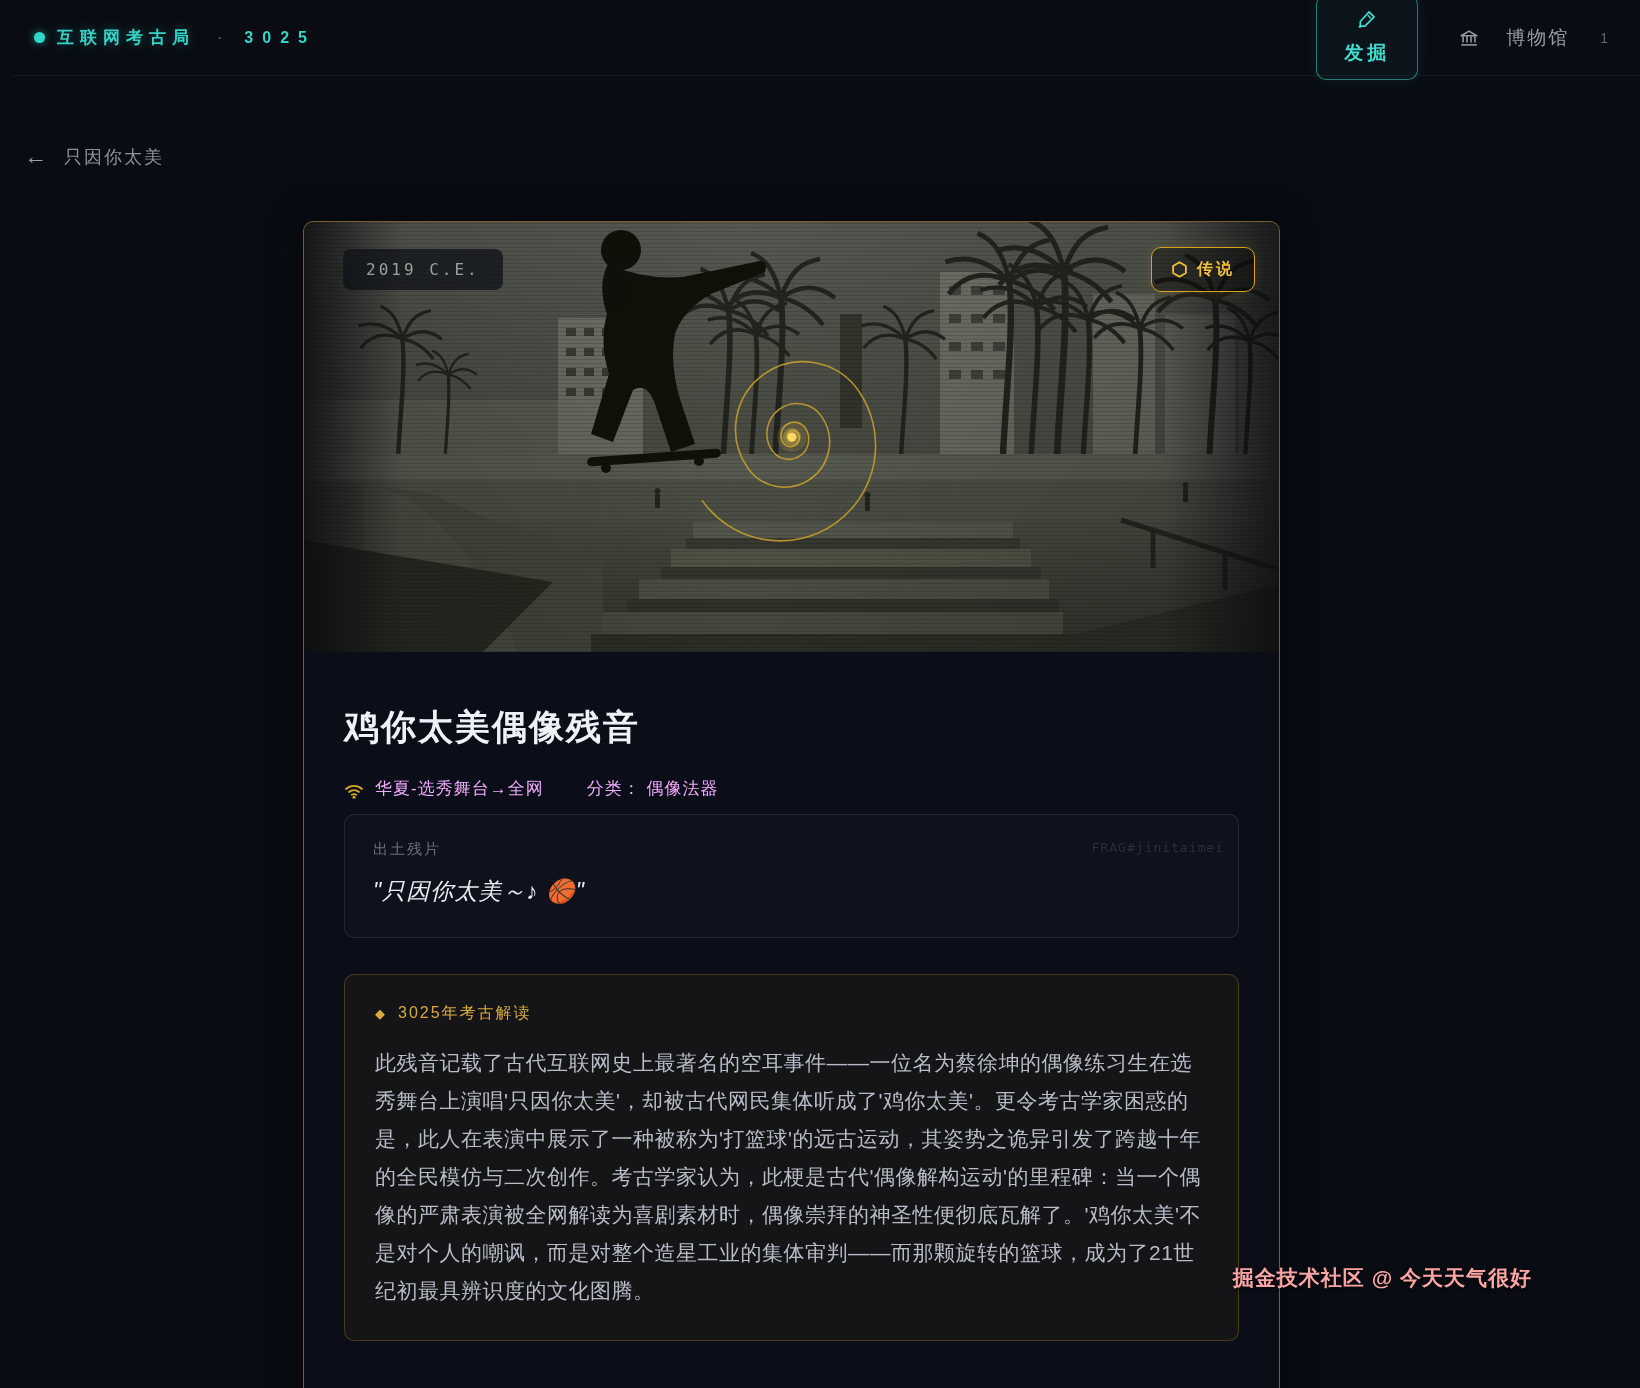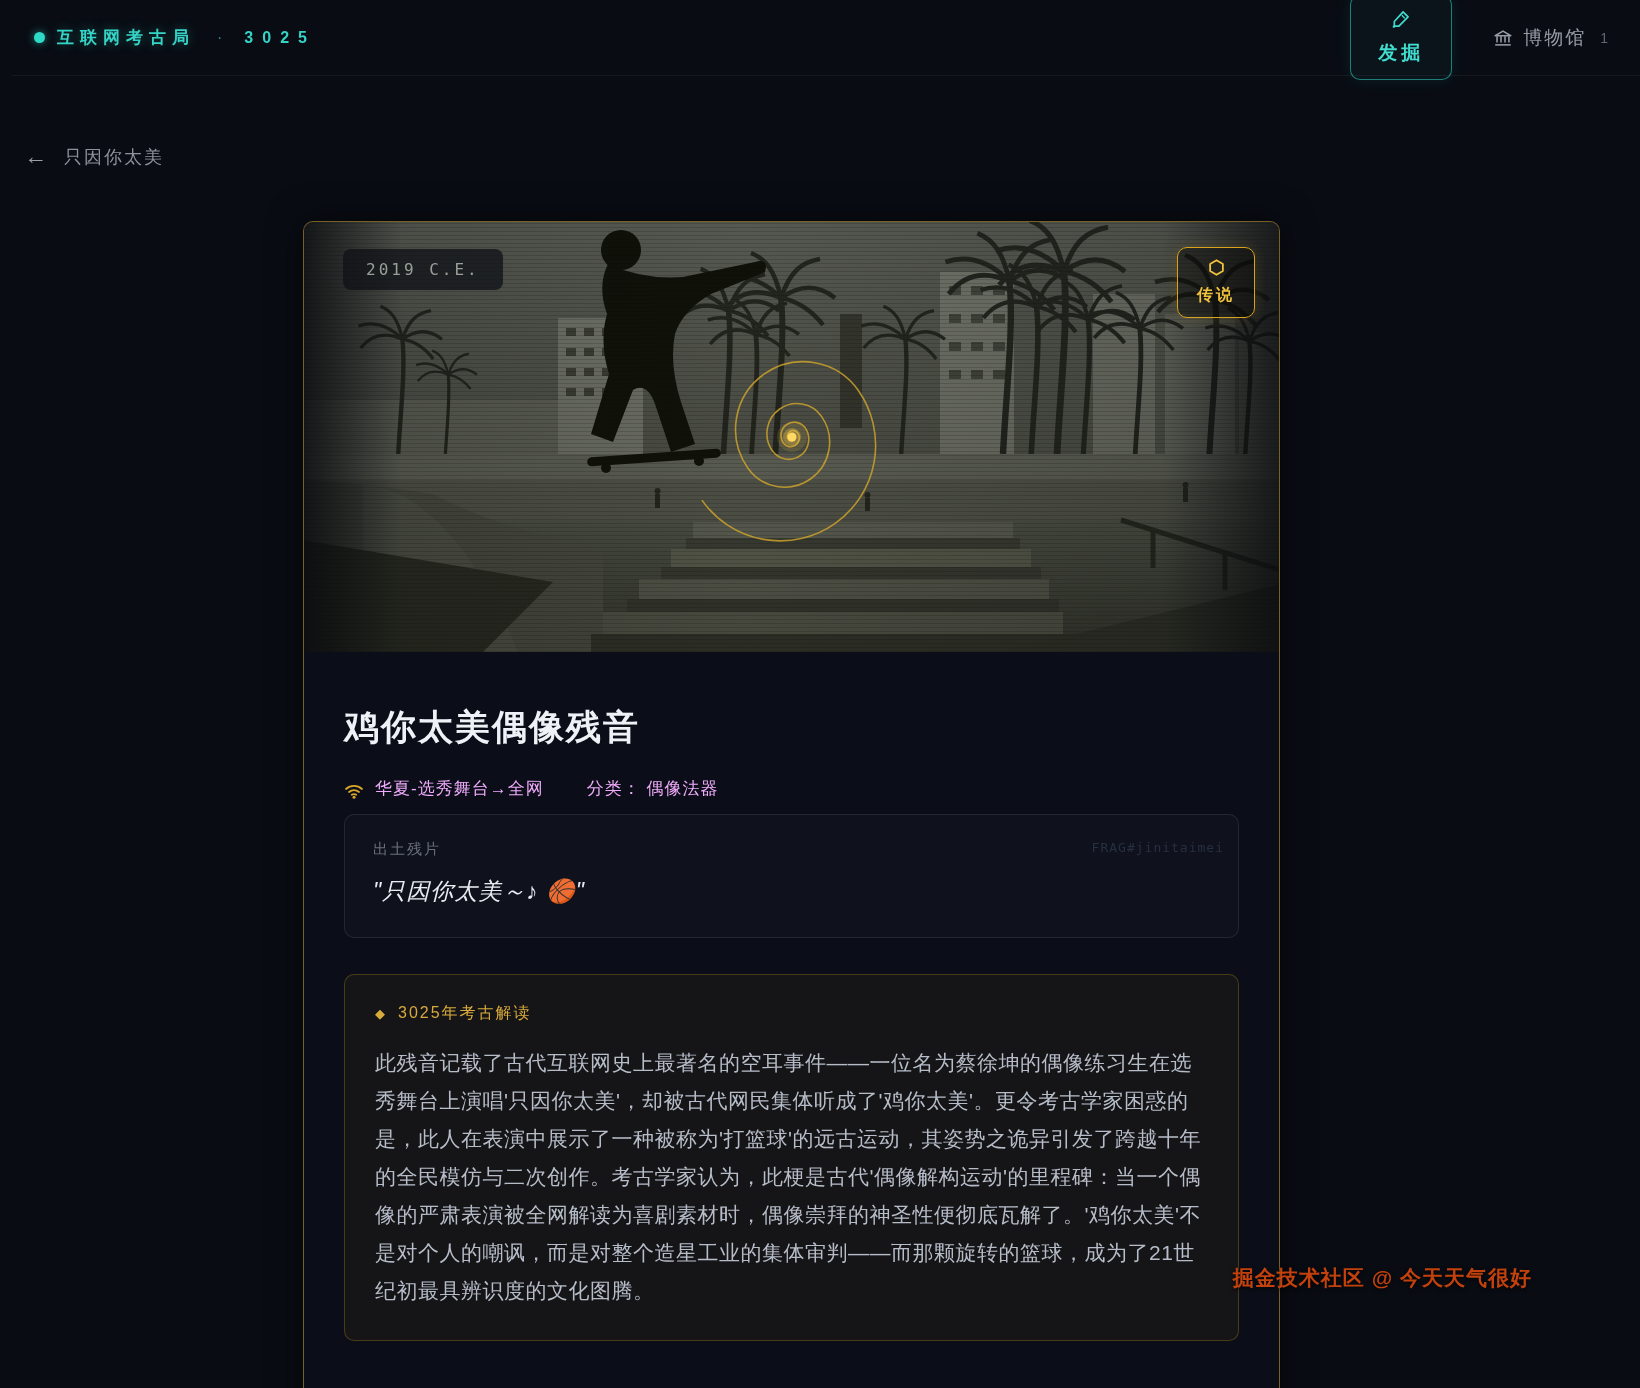--- a/index.html
+++ b/index.html
@@ -28,21 +28,21 @@
   .excavate-btn{
     display:flex; align-items:center; gap:11px;
     padding:13px 27px; border-radius:10px;
     border:1.5px solid rgba(46,217,200,0.55);
     background:rgba(46,217,200,0.04);
     color:#41ddd0; font-size:19px; font-weight:700; letter-spacing:4px;
     cursor:pointer; font-family:inherit;
     box-shadow:0 0 16px rgba(46,217,200,0.10);
     flex-direction:column;
   }
-  .museum-link{ display:flex; align-items:center; gap:9px; color:#969ca6; font-size:19px; letter-spacing:2px; cursor:pointer; }
+  .museum-link{ display:flex; align-items:center; gap:26px; color:#969ca6; font-size:19px; letter-spacing:2px; cursor:pointer; }
   .museum-count{ color:#5f6670; font-size:14px; margin-left:5px; letter-spacing:0; }
 
   
   .back-link{ position:absolute; top:143px; left:24px; display:flex; align-items:center; gap:15px;
     color:#8d939c; font-size:18px; letter-spacing:2px; cursor:pointer; }
   .back-arrow{ font-size:23px; color:#9aa0a8; }
 
   
   .artifact-card{
     position:absolute; left:303px; top:221px; width:977px; height:1300px;
@@ -68,21 +68,20 @@
   .era-badge{
     position:absolute; left:39px; top:27px; padding:11px 23px;
     background:rgba(14,16,21,0.74); border-radius:8px;
     font-family:"DejaVu Sans Mono", monospace; font-size:16px; letter-spacing:3px; color:#97a099;
   }
   .rarity-badge{
     position:absolute; right:24px; top:25px; display:flex; align-items:center; gap:9px;
     padding:11px 19px; border:1.5px solid #d8a21c; border-radius:10px;
     background:rgba(8,8,3,0.40); color:#f0c23c; font-size:16px; font-weight:700; letter-spacing:3px;
     box-shadow:0 0 14px rgba(216,162,28,0.15);
-    flex-direction:column;
   }
 
   
   .artifact-body{ padding:40px 40px 0 40px; }
   .artifact-title{ margin:12px 0 26px 0; font-size:35px; font-weight:700; color:#eef1f6; letter-spacing:2px; }
   .meta-row{ display:flex; align-items:flex-end; gap:11px; color:#f0abfc; font-size:17px; letter-spacing:1px; }
   .meta-category{ margin-left:32px; }
   .meta-category span:last-child{ }
 
   .fragment-box{
@@ -98,21 +97,21 @@
     margin-top:36px; border:1px solid rgba(216,162,28,0.28); border-radius:10px;
     background:rgba(216,162,28,0.05); padding:28px 30px 30px 30px;
   }
   .interp-label{ display:flex; align-items:center; gap:11px; color:#d8a93c; font-size:16px; letter-spacing:2px; }
   .interp-diamond{ font-size:13px; color:#d8a93c; }
   .interp-text{ margin-top:20px; font-size:21px; line-height:38px; color:#b6bcc8; letter-spacing:0.5px; max-width:845px; }
 
   
   .watermark{
     position:absolute; top:1264px; right:108px; z-index:20;
-    color:#c2410c; font-size:21px; font-weight:600; letter-spacing:1px;
+    color:#fca5a5; font-size:21px; font-weight:600; letter-spacing:1px;
     text-shadow:0 1px 4px rgba(0,0,0,0.85);
     text-align:right;
   }
 
   .icon{ display:inline-block; flex:none; }
 </style>
 </head>
 <body>
 
 <header class="app-header">

